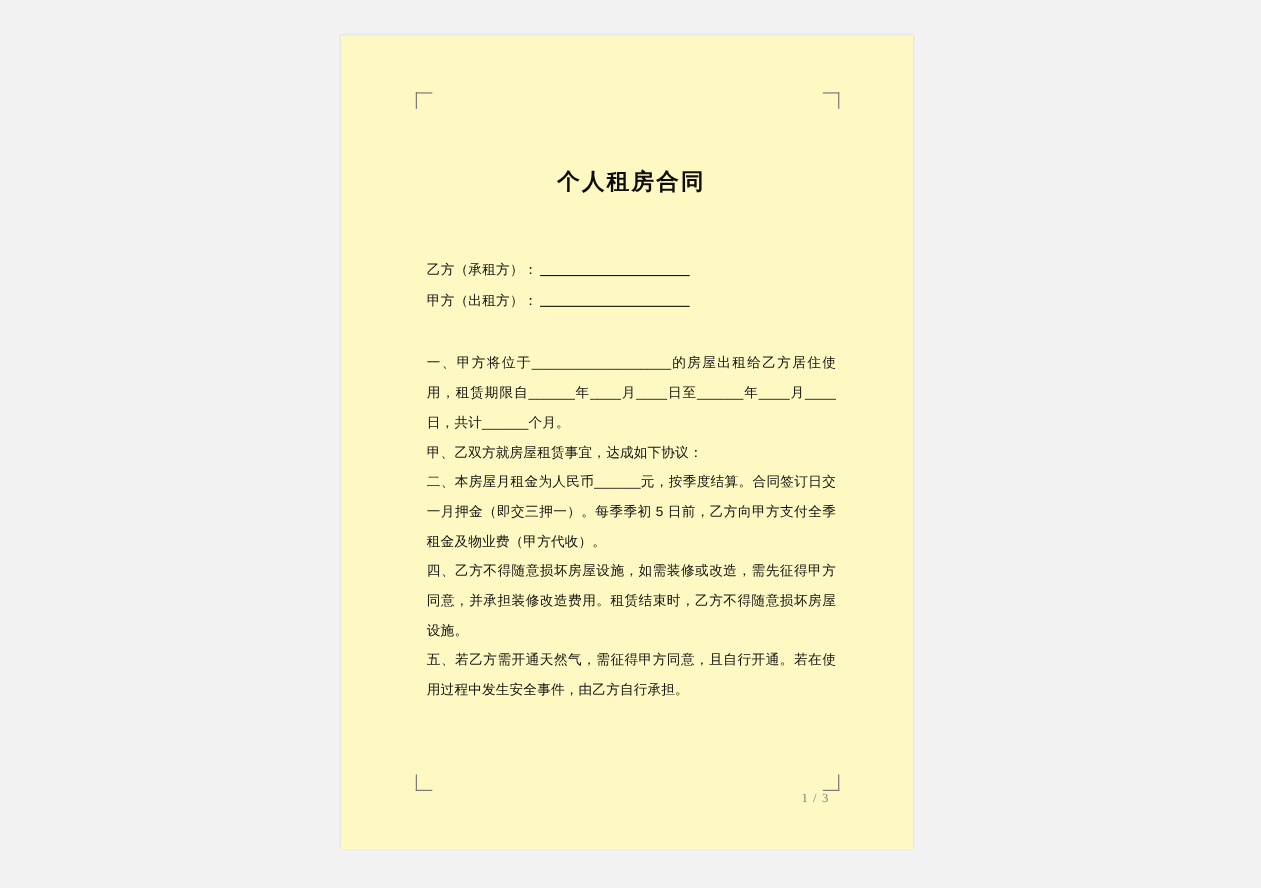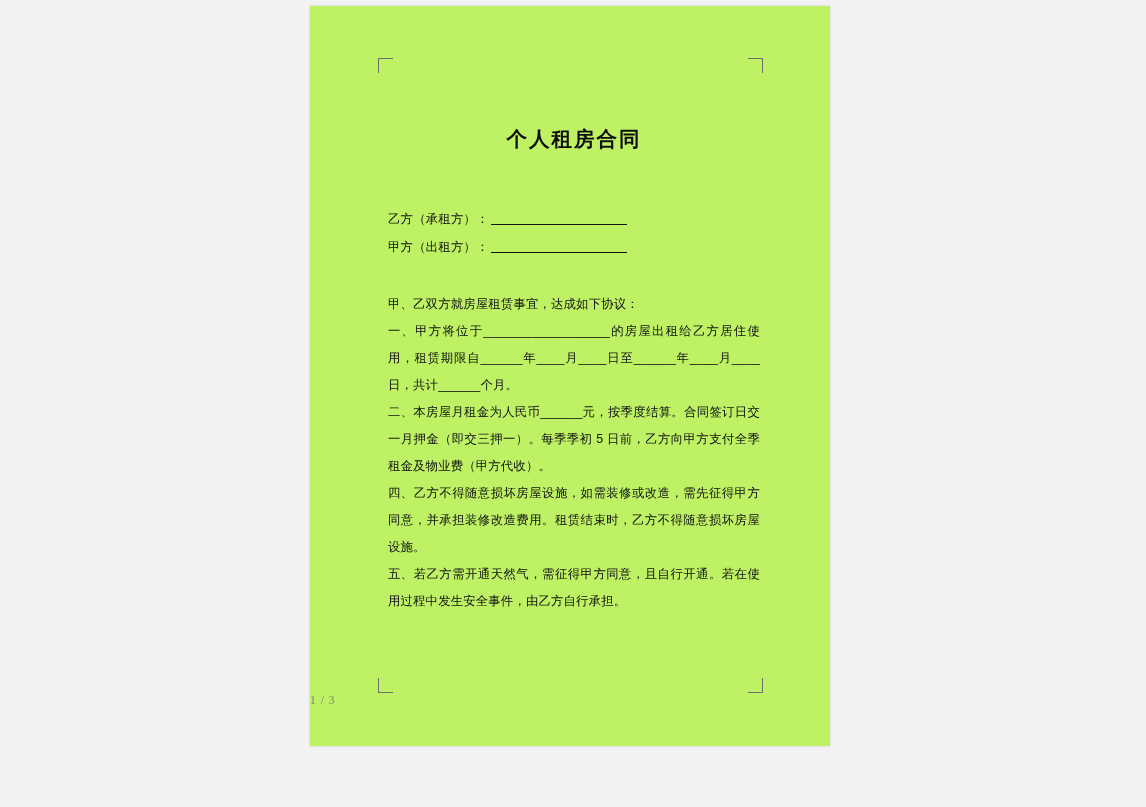--- a/index.html
+++ b/index.html
@@ -14,24 +14,24 @@
     overflow: hidden;
   }
   .viewport {
     position: relative;
     width: 1146px;
     height: 807px;
   }
   .page {
     position: absolute;
     left: 310px;
-    top: 6px;
+    top: 32px;
     width: 520px;
     height: 740px;
-    background: #bef264;
+    background: #fef9c3;
     box-shadow: 0 0 2px rgba(0,0,0,0.18);
   }
   
   .crop {
     position: absolute;
     width: 14px;
     height: 14px;
   }
   .crop.tl { left: 68px;  top: 52px;  border-left: 1px solid #6f6f6f; border-top: 1px solid #6f6f6f; }
   .crop.tr { left: 438px; top: 52px;  border-right: 1px solid #6f6f6f; border-top: 1px solid #6f6f6f; }
@@ -74,21 +74,21 @@
     line-height: 27px;
     letter-spacing: 0.15px;
     text-align: justify;
     margin: 0;
   }
   .page-number {
     position: absolute;
     left: 0;
     top: 688px;
     width: 444px;
-    text-align: left;
+    text-align: right;
     font-size: 11.5px;
     color: #808080;
     font-family: "Liberation Serif", serif;
     letter-spacing: 1px;
   }
 </style>
 </head>
 <body>
 
 <div class="viewport">
@@ -108,23 +108,23 @@
       <div class="party-line">
         <span>乙方（承租方）：</span><span class="blank-long"></span>
       </div>
 
       <div class="party-line">
         <span>甲方（出租方）：</span><span class="blank-long"></span>
       </div>
 
       <div class="spacer-2"></div>
 
+      <p class="para">一、甲方将位于__________________的房屋出租给乙方居住使用，租赁期限自______年____月____日至______年____月____日，共计______个月。</p>
+
       <p class="para">甲、乙双方就房屋租赁事宜，达成如下协议：</p>
-
-      <p class="para">一、甲方将位于__________________的房屋出租给乙方居住使用，租赁期限自______年____月____日至______年____月____日，共计______个月。</p>
       <p class="para">二、本房屋月租金为人民币______元，按季度结算。合同签订日交一月押金（即交三押一）。每季季初 5 日前，乙方向甲方支付全季租金及物业费（甲方代收）。</p>
       <p class="para">四、乙方不得随意损坏房屋设施，如需装修或改造，需先征得甲方同意，并承担装修改造费用。租赁结束时，乙方不得随意损坏房屋设施。</p>
       <p class="para">五、若乙方需开通天然气，需征得甲方同意，且自行开通。若在使用过程中发生安全事件，由乙方自行承担。</p>
 
     </div>
 
     <div class="page-number">1 / 3</div>
 
   </div>
 </div>

